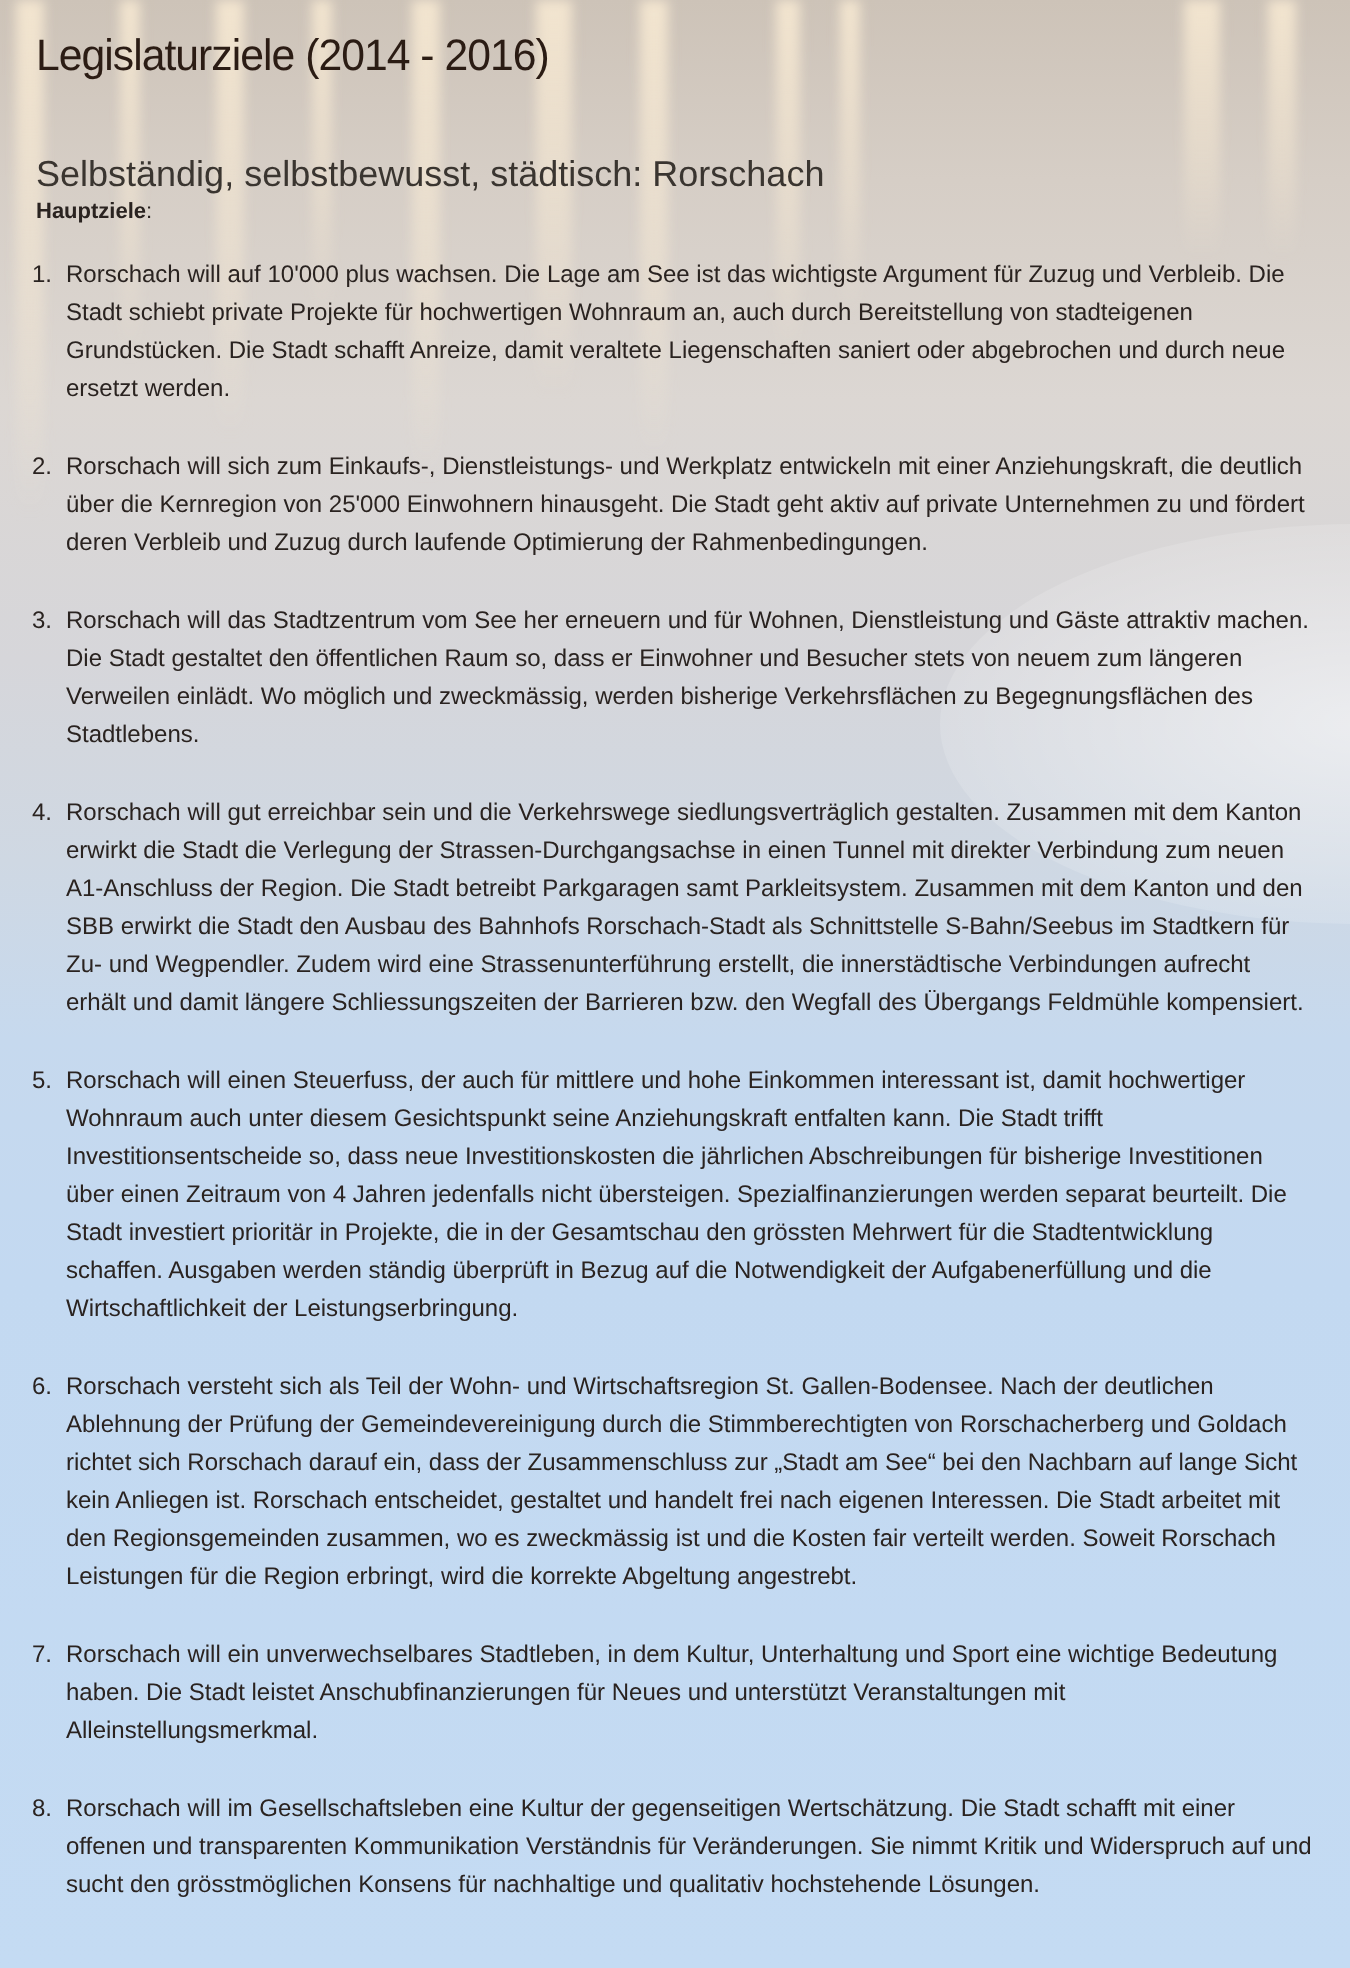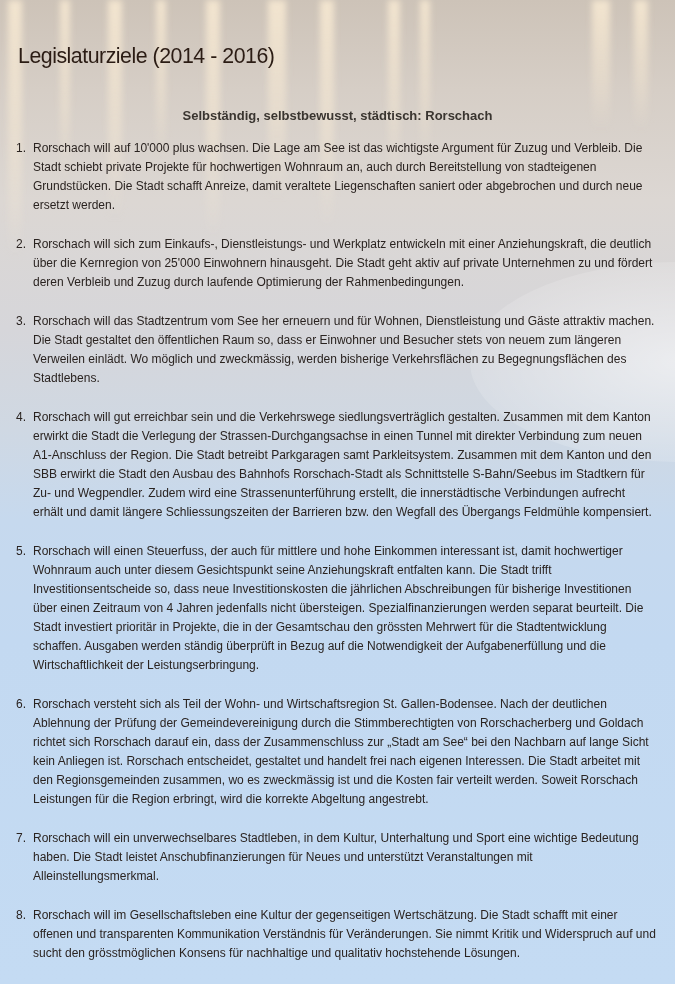--- a/index.html
+++ b/index.html
@@ -44,40 +44,38 @@
       top: 262px;
       width: 420px;
       height: 200px;
       border-radius: 50%;
       background: radial-gradient(ellipse at center, rgba(255,255,255,0.55), rgba(255,255,255,0.15) 70%, rgba(255,255,255,0));
     }
     .content {
       position: relative;
       z-index: 1;
       padding: 14px 18px 0 18px;
-      margin-top: 28px;
     }
     .page-title {
       font-family: "Liberation Sans", sans-serif;
       font-size: 22px;
       font-weight: normal;
       color: #2b1c14;
       margin: 0;
       letter-spacing: -0.5px;
       transform: scaleX(0.97);
       transform-origin: left;
       line-height: 28px;
     }
     .subtitle {
-      font-size: 13px;
-      font-weight: bold;
+      font-size: 18px;
+      font-weight: normal;
       color: #3a3530;
       margin: 37px 0 0 0;
       line-height: 17px;
-      text-align: center;
     }
     .hauptziele {
       font-size: 11px;
       font-weight: bold;
       color: #2a2320;
       margin: 3px 0 0 0;
       line-height: 14px;
     }
     .goal-list {
       list-style: none;
@@ -115,20 +113,21 @@
   <div class="reflection" style="left:388px;height:180px;width:12px;"></div>
   <div class="reflection" style="left:420px;height:160px;width:10px;"></div>
   <div class="reflection" style="left:592px;height:130px;width:18px;"></div>
   <div class="reflection" style="left:634px;height:130px;width:14px;"></div>
   <div class="disc"></div>
 </div>
 
 <div class="content">
   <h1 class="page-title">Legislaturziele (2014 - 2016)</h1>
   <h2 class="subtitle">Selbständig, selbstbewusst, städtisch: Rorschach</h2>
+  <div class="hauptziele"><span>Hauptziele</span><span style="font-weight:normal">:</span></div>
 
   <ol class="goal-list" id="goal-list">
       <li class="goal"><span class="goal-num">1.</span><span><span>Rorschach will </span><b>auf 10'000 plus</b><span> wachsen. Die Lage am See ist das wichtigste Argument für Zuzug und Verbleib. Die Stadt schiebt private Projekte für hochwertigen Wohnraum an, auch durch Bereitstellung von stadteigenen Grundstücken. Die Stadt schafft Anreize, damit veraltete Liegenschaften saniert oder abgebrochen und durch neue ersetzt werden.</span></span></li>
       <li class="goal"><span class="goal-num">2.</span><span><span>Rorschach will sich </span><b>zum Einkaufs-, Dienstleistungs- und Werkplatz</b><span> entwickeln mit einer Anziehungskraft, die deutlich über die Kernregion von 25'000 Einwohnern hinausgeht. Die Stadt geht aktiv auf private Unternehmen zu und fördert deren Verbleib und Zuzug durch laufende Optimierung der Rahmenbedingungen.</span></span></li>
       <li class="goal"><span class="goal-num">3.</span><span><span>Rorschach will das </span><b>Stadtzentrum vom See her erneuern</b><span> und für </span><b>Wohnen, Dienstleistung und Gäste attraktiv</b><span> machen. Die Stadt gestaltet den öffentlichen Raum so, dass er Einwohner und Besucher stets von neuem zum längeren Verweilen einlädt. Wo möglich und zweckmässig, werden bisherige Verkehrsflächen zu Begegnungsflächen des Stadtlebens.</span></span></li>
       <li class="goal"><span class="goal-num">4.</span><span><span>Rorschach will </span><b>gut erreichbar sein</b><span> und die </span><b>Verkehrswege siedlungsverträglich gestalten</b><span>. Zusammen mit dem Kanton erwirkt die Stadt die Verlegung der Strassen-Durchgangsachse in einen Tunnel mit direkter Verbindung zum neuen A1-Anschluss der Region. Die Stadt betreibt Parkgaragen samt Parkleitsystem. Zusammen mit dem Kanton und den SBB erwirkt die Stadt den Ausbau des Bahnhofs Rorschach-Stadt als Schnittstelle S-Bahn/Seebus im Stadtkern für Zu- und Wegpendler. Zudem wird eine Strassenunterführung erstellt, die innerstädtische Verbindungen aufrecht erhält und damit längere Schliessungszeiten der Barrieren bzw. den Wegfall des Übergangs Feldmühle kompensiert.</span></span></li>
       <li class="goal"><span class="goal-num">5.</span><span><span>Rorschach will einen </span><b>Steuerfuss</b><span>, der auch </span><b>für mittlere</b><span> und </span><b>hohe Einkommen</b><span> interessant ist, damit hochwertiger Wohnraum auch unter diesem Gesichtspunkt seine Anziehungskraft entfalten kann. Die Stadt trifft Investitionsentscheide so, dass neue Investitionskosten die jährlichen Abschreibungen für bisherige Investitionen über einen Zeitraum von 4 Jahren jedenfalls nicht übersteigen. Spezialfinanzierungen werden separat beurteilt. Die Stadt investiert prioritär in Projekte, die in der Gesamtschau den grössten Mehrwert für die Stadtentwicklung schaffen. Ausgaben werden ständig überprüft in Bezug auf die Notwendigkeit der Aufgabenerfüllung und die Wirtschaftlichkeit der Leistungserbringung.</span></span></li>
       <li class="goal"><span class="goal-num">6.</span><span><span>Rorschach versteht sich als </span><b>Teil der Wohn- und Wirtschaftsregion St. Gallen-Bodensee</b><span>. Nach der deutlichen Ablehnung der Prüfung der Gemeindevereinigung durch die Stimmberechtigten von Rorschacherberg und Goldach richtet sich Rorschach darauf ein, dass der Zusammenschluss zur „Stadt am See“ bei den Nachbarn auf lange Sicht kein Anliegen ist. Rorschach entscheidet, gestaltet und handelt frei nach eigenen Interessen. Die Stadt arbeitet mit den Regionsgemeinden zusammen, wo es zweckmässig ist und die Kosten fair verteilt werden. Soweit Rorschach Leistungen für die Region erbringt, wird die korrekte Abgeltung angestrebt.</span></span></li>
       <li class="goal"><span class="goal-num">7.</span><span><span>Rorschach will ein unverwechselbares Stadtleben, in dem Kultur, Unterhaltung und Sport eine wichtige Bedeutung haben. Die Stadt leistet Anschubfinanzierungen für Neues und unterstützt Veranstaltungen mit Alleinstellungsmerkmal.</span></span></li>
       <li class="goal"><span class="goal-num">8.</span><span><span>Rorschach will im Gesellschaftsleben eine Kultur der gegenseitigen Wertschätzung. Die Stadt schafft mit einer </span><b>offenen und transparenten Kommunikation</b><span> Verständnis für Veränderungen. Sie nimmt Kritik und Widerspruch auf und sucht den grösstmöglichen Konsens für nachhaltige und qualitativ hochstehende Lösungen.</span></span></li>

